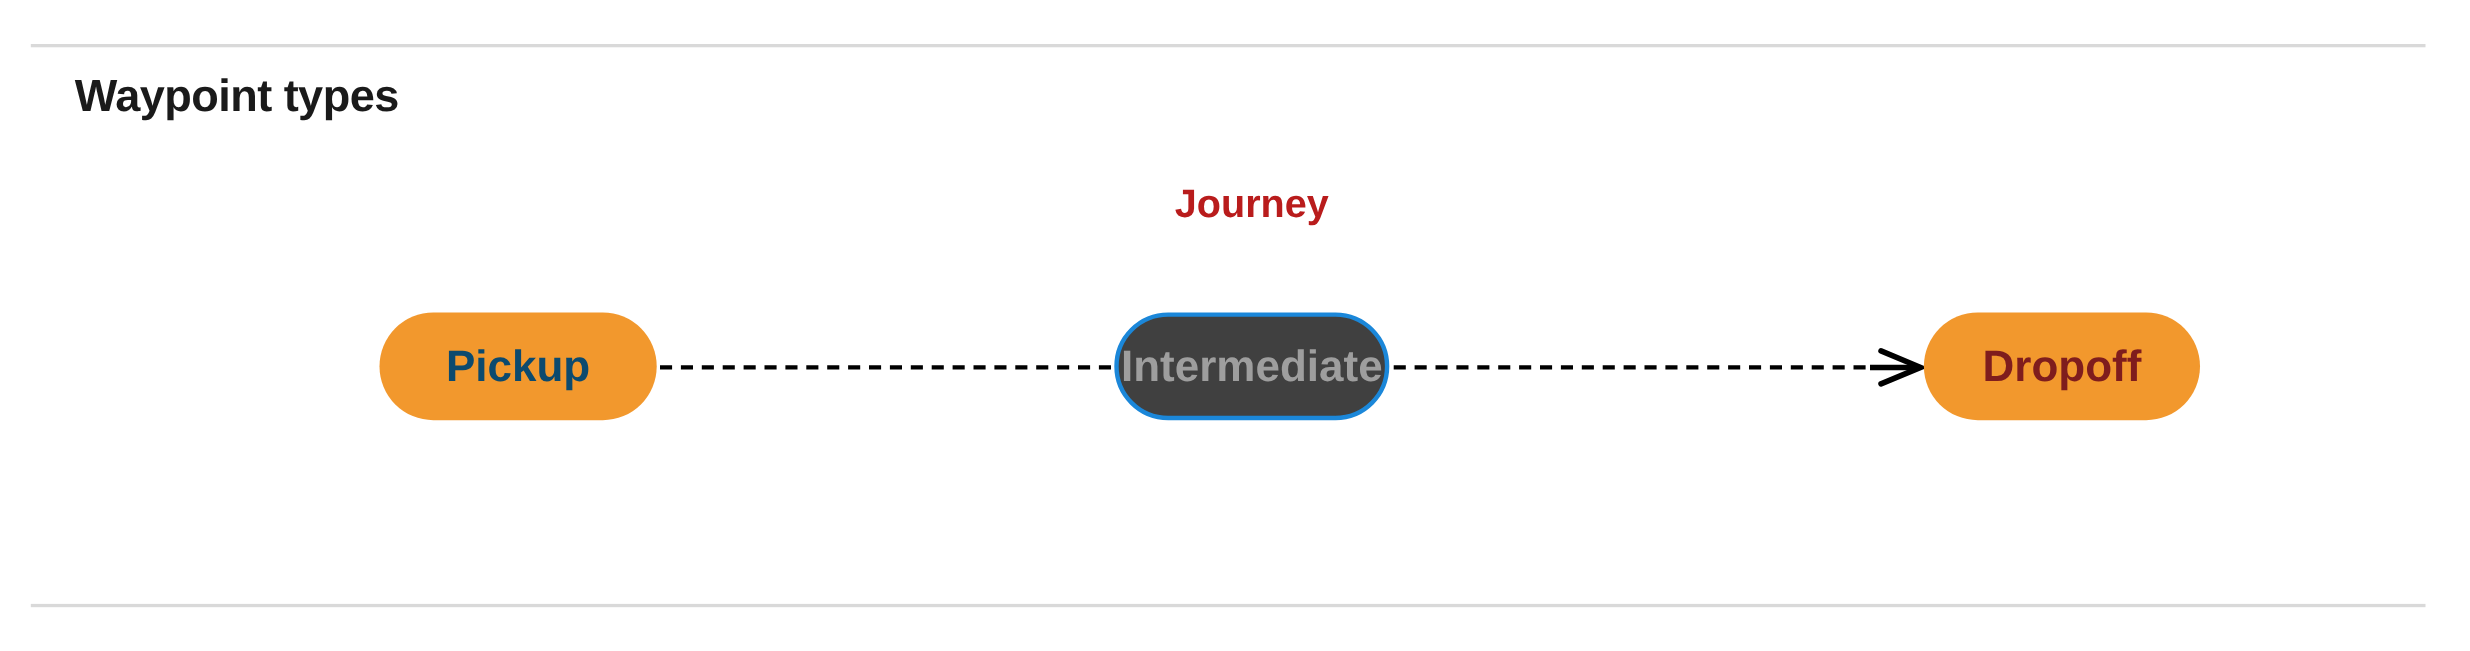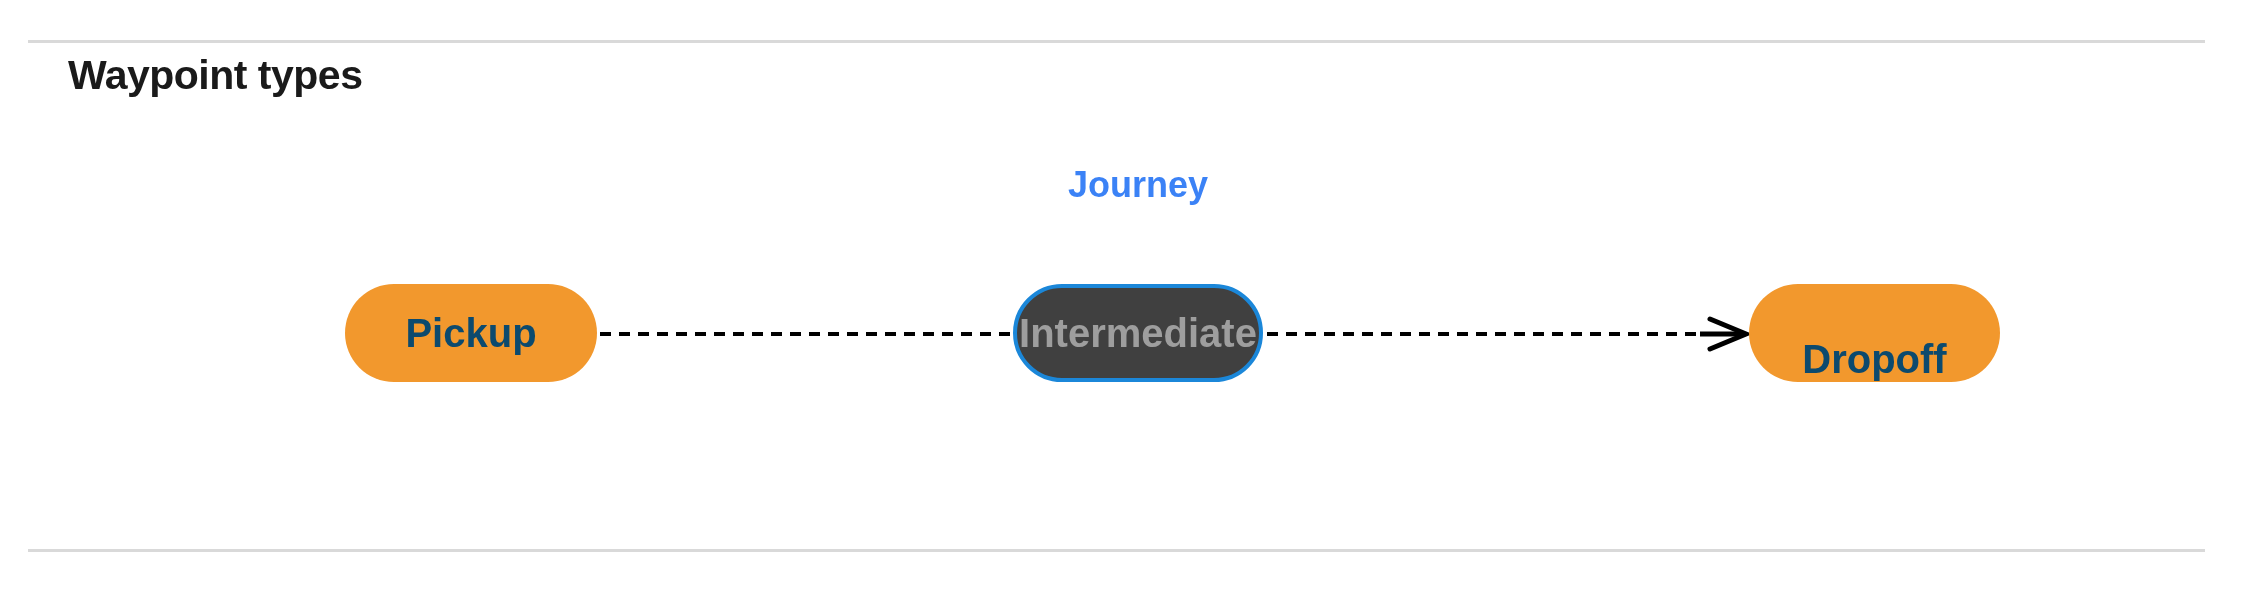--- a/index.html
+++ b/index.html
@@ -16,38 +16,38 @@
     left: 28px;
     width: 2177px;
     height: 3px;
     background: #d9d9d9;
   }
   .divider-top { top: 40px; }
   .divider-bottom { top: 549px; }
   .page-heading {
     position: absolute;
     left: 68px;
-    top: 50px;
+    top: 62px;
     font-size: 41px;
     line-height: 50px;
     font-weight: 700;
     letter-spacing: -0.5px;
     color: #1a1a1a;
     white-space: nowrap;
   }
   .journey-title {
     position: absolute;
     left: 1013px;
     top: 164px;
     width: 250px;
     text-align: center;
     font-size: 36px;
     line-height: 42px;
     font-weight: 700;
-    color: #3b82f6;
+    color: #b91c1c;
     white-space: nowrap;
   }
   .node {
     position: absolute;
     top: 284px;
     height: 98px;
     border-radius: 49px;
     display: flex;
     align-items: center;
     justify-content: center;
@@ -65,22 +65,21 @@
     left: 1013px;
     width: 250px;
     background: #404040;
     border: 4px solid #1b87d9;
     color: #9e9e9e;
   }
   .node-dropoff {
     left: 1749px;
     width: 251px;
     background: #f2982d;
-    color: #0c4a6e;
-    align-items: flex-end;
+    color: #7f1d1d;
   }
   .edges-svg {
     position: absolute;
     left: 0;
     top: 0;
     width: 2245px;
     height: 592px;
     pointer-events: none;
   }
 </style>

